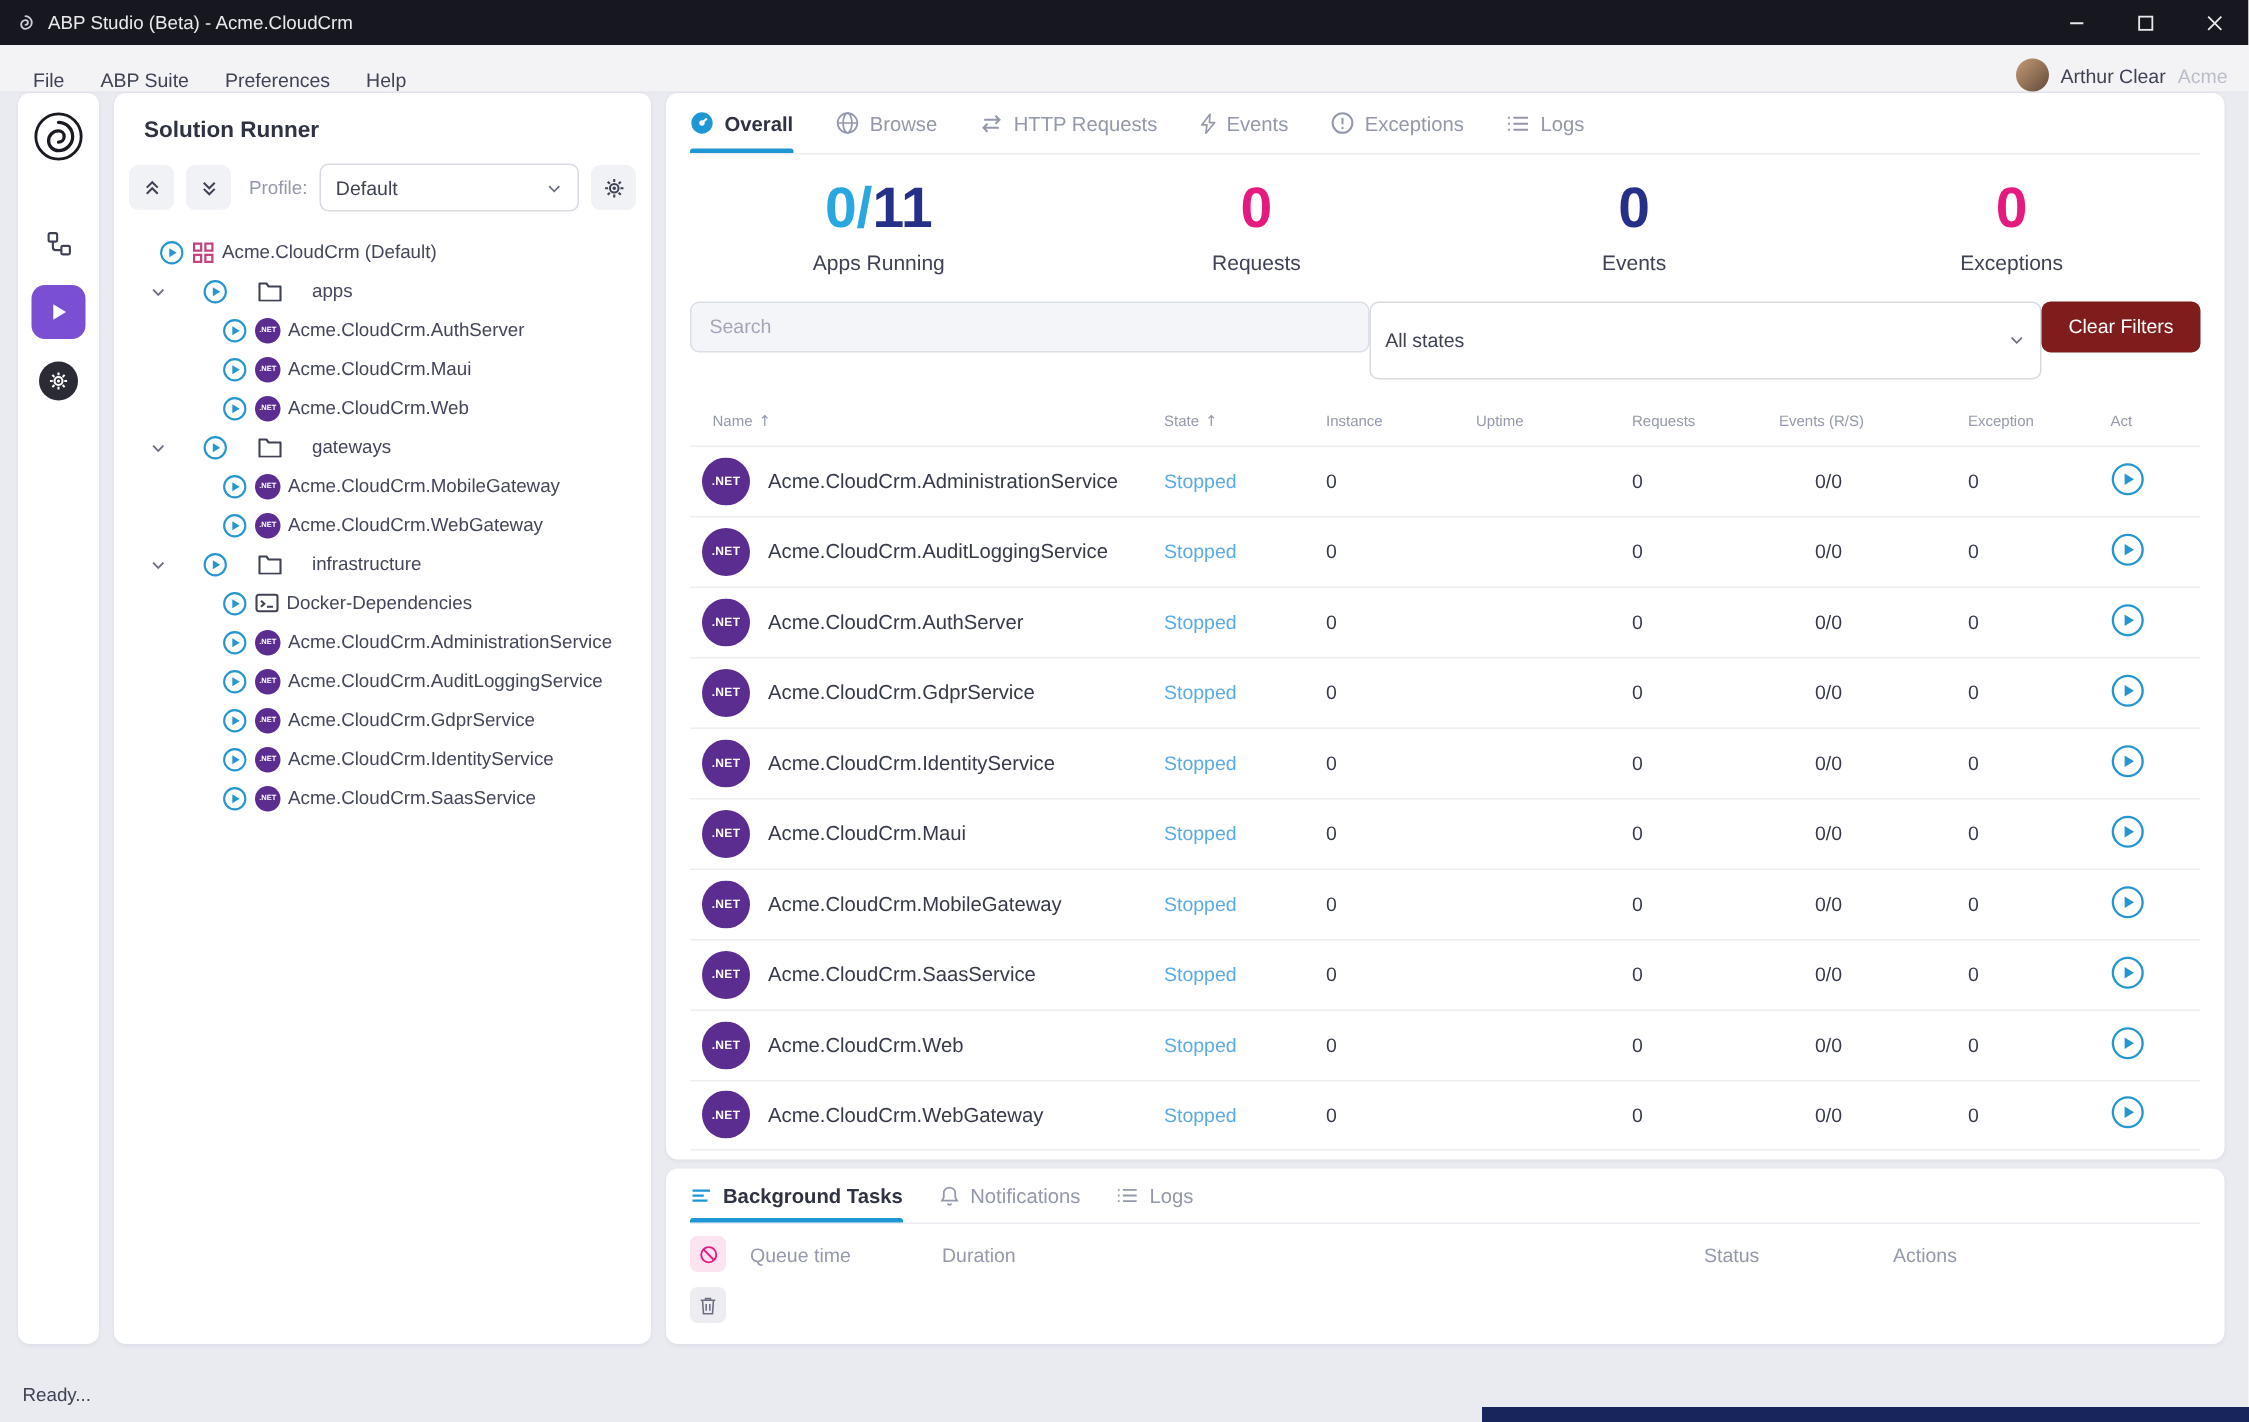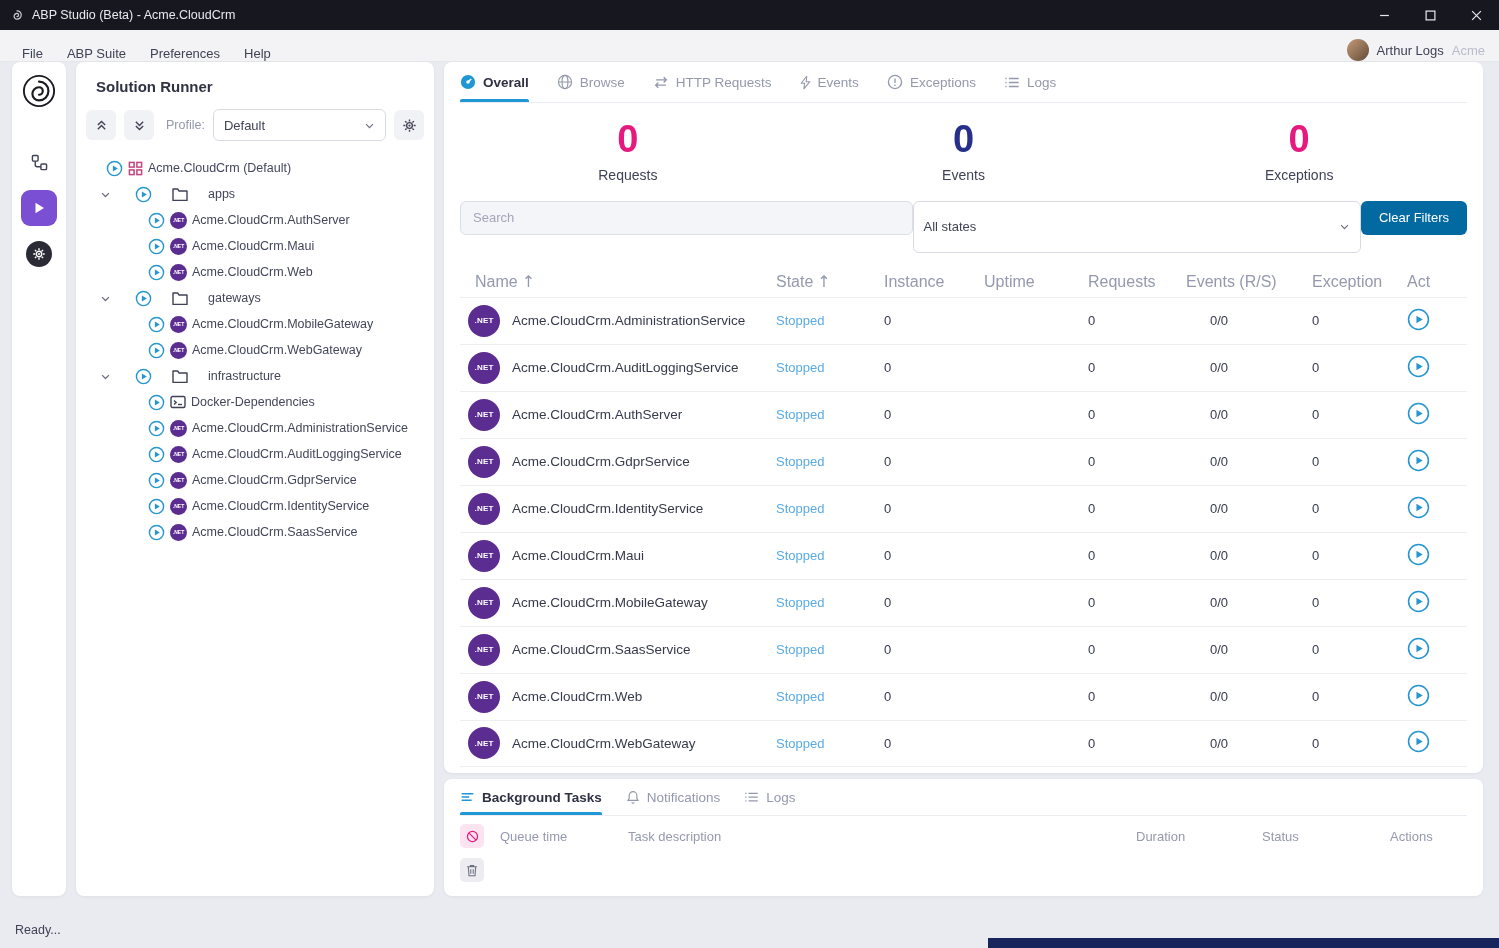--- a/index.html
+++ b/index.html
@@ -98,26 +98,26 @@
   .stat-1 .v-primary { color:#e5197e; }
   .stat-2 .v-primary { color:#263089; }
   .stat-3 .v-primary { color:#e5197e; }
 
   
   .filter-row { display:flex; gap:0; margin:8px 0 14px; }
   .search-input { flex:1; height:34px; border:1px solid #dcdee6; background:#f4f5f8; border-radius:6px;
     padding:0 12px; font-size:13px; color:#3f4254; font-family:inherit; outline:none; }
   .search-input::placeholder { color:#a2a6b8; }
   .states-select { width:240px; height:52px; }
-  .clear-btn { width:106px; height:34px; border:none; border-radius:6px; background:#0369a1; color:#fff;
+  .clear-btn { width:106px; height:34px; border:none; border-radius:6px; background:#7f1d1d; color:#fff;
     font-size:13px; font-family:inherit; cursor:default; }
 
   
   .thead, .trow { display:grid; grid-template-columns:44px 262px 98px 100px 104px 98px 126px 95px 80px; align-items:center; }
-  .thead { height:30px; color:#9499ad; font-size:16px; }
+  .thead { height:30px; color:#9499ad; font-size:10px; }
   .thead .h { overflow:hidden; white-space:nowrap; }
   .h-name { grid-column:1 / 3; padding-left:15px; }
   .h-state, .c-state { padding-left:10px; }
   .h-instance, .c-instance, .h-uptime, .c-uptime, .h-requests, .c-requests,
   .h-events, .h-exceptions, .c-exceptions, .h-actions { padding-left:20px; }
   .sort-arrow { color:#9499ad; font-family:"DejaVu Sans",sans-serif; margin-left:4px; }
   .trow { height:47px; border-top:1px solid #ededf2; font-size:13px; color:#363a4a; }
   .trow:last-child { border-bottom:1px solid #ededf2; }
   .c { overflow:hidden; white-space:nowrap; }
   .c-icon { padding-left:8px; }
@@ -172,21 +172,21 @@
 
 <div class="menubar">
   <div class="menus">
     <span>File</span>
     <span>ABP Suite</span>
     <span>Preferences</span>
     <span>Help</span>
   </div>
   <div class="user-area">
     <span class="avatar"></span>
-    <span class="user-name">Arthur Logs</span>
+    <span class="user-name">Arthur Clear</span>
     <span class="tenant-name">Acme</span>
   </div>
 </div>
 
 <div class="workspace">
 
   <div class="rail card">
     <div class="rail-logo">
       <svg width="34" height="34" viewBox="0 0 36 36">
           <circle cx="18" cy="18" r="16" fill="#fff" stroke="#1a1a22" stroke-width="2"></circle>
@@ -550,20 +550,24 @@
             <svg width="16" height="13" viewBox="0 0 18 14" stroke="currentColor" stroke-width="1.5">
                 <path d="M5.5 2.5h11M5.5 7h11M5.5 11.5h11"></path>
                 <path d="M1.5 2.5h1.4M1.5 7h1.4M1.5 11.5h1.4"></path>
               </svg>
           </span>
           <span class="tab-label">Logs</span>
         </div>
       </div>
 
       <div class="stats">
+        <div class="stat stat-0">
+          <div class="stat-value"><span class="v-primary">0/</span><span class="v-secondary">11</span></div>
+          <div class="stat-label">Apps Running</div>
+        </div>
         <div class="stat stat-1">
           <div class="stat-value"><span class="v-primary">0</span></div>
           <div class="stat-label">Requests</div>
         </div>
         <div class="stat stat-2">
           <div class="stat-value"><span class="v-primary">0</span></div>
           <div class="stat-label">Events</div>
         </div>
         <div class="stat stat-3">
           <div class="stat-value"><span class="v-primary">0</span></div>
@@ -821,21 +825,20 @@
             <span>
               <svg width="12" height="13" viewBox="0 0 14 16" fill="none" stroke="#6b6f80" stroke-width="1.3">
                   <path d="M1 3.5h12M5 3.5V2h4v1.5M2.5 3.5l.8 11h7.4l.8-11"></path>
                   <path d="M5.5 6.5v5.5M8.5 6.5v5.5"></path>
                 </svg>
             </span>
           </button>
         </div>
         <div class="bt-head">
           <div>Queue time</div>
-          <div>Task description</div>
           <div>Duration</div>
           <div>Status</div>
           <div>Actions</div>
         </div>
       </div>
     </div>
 
   </div>
 </div>
 

